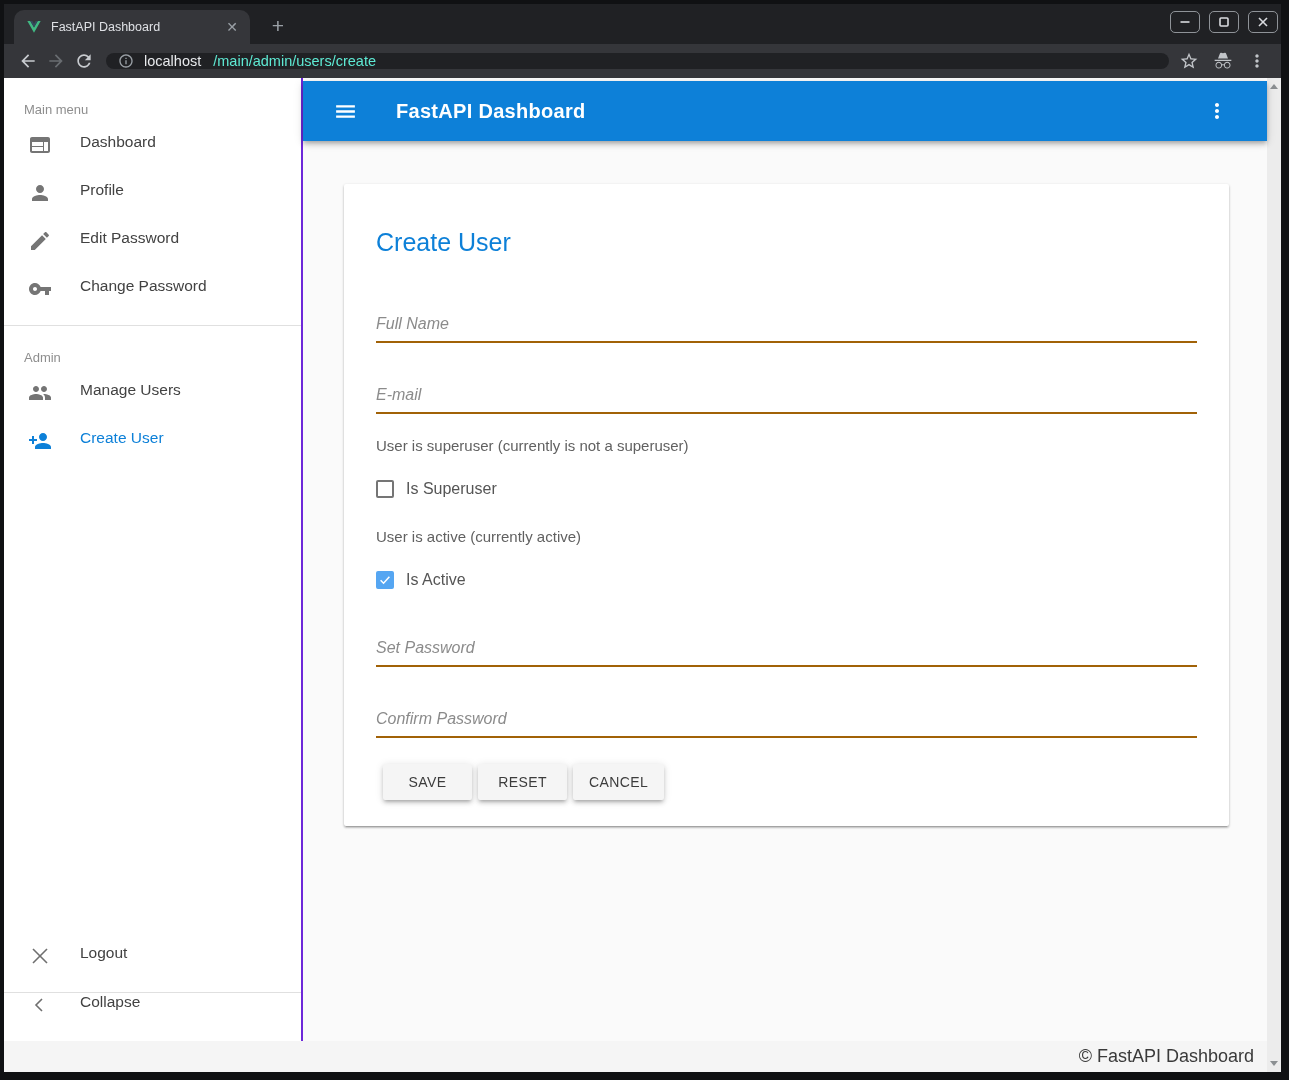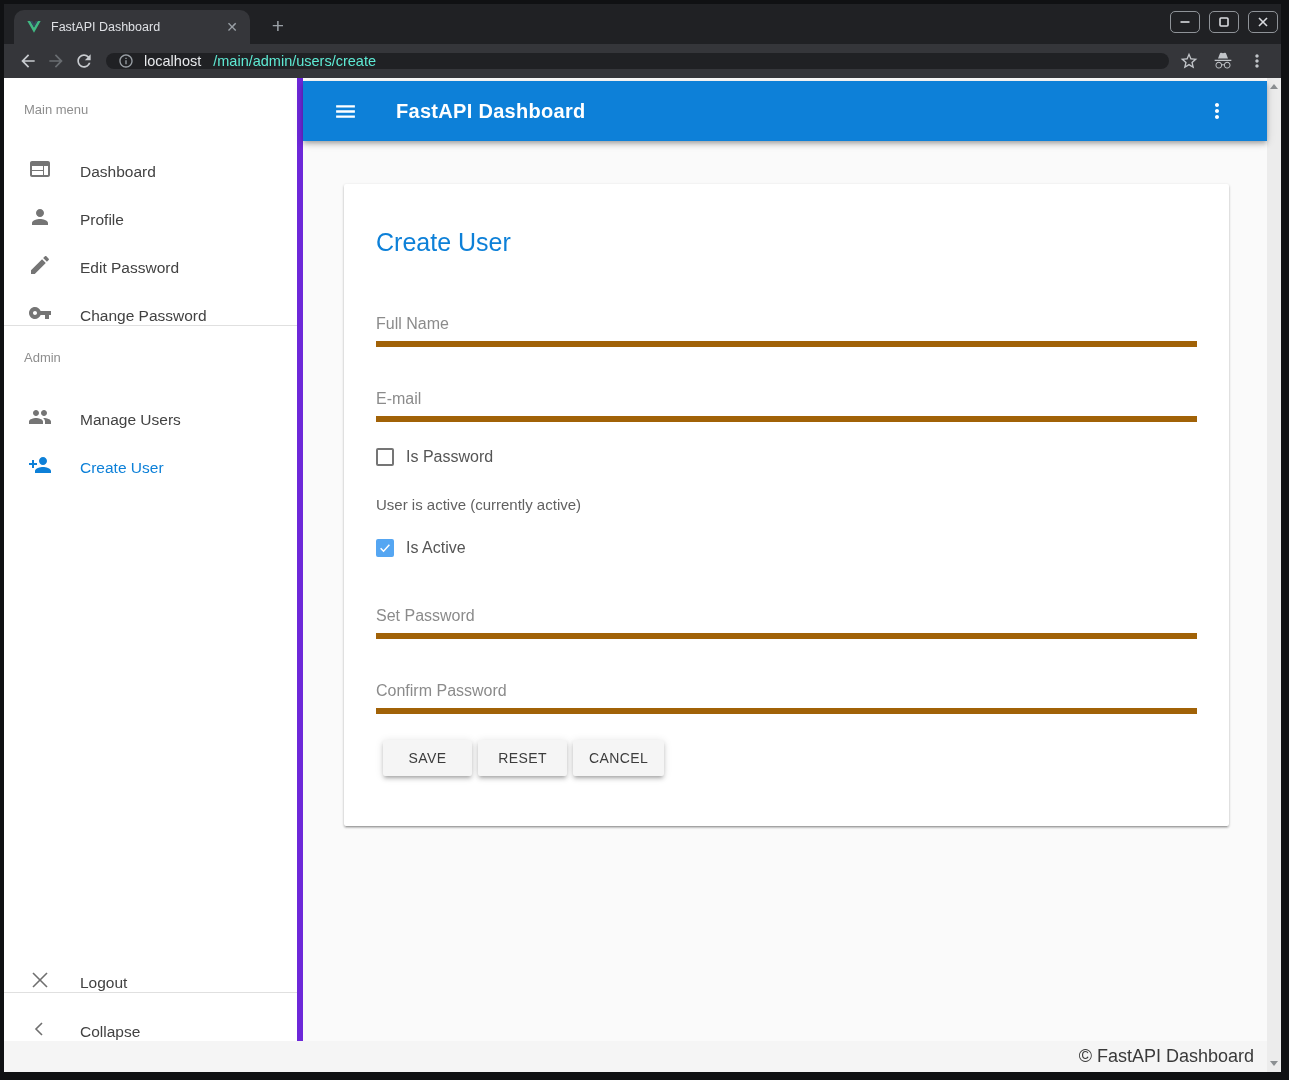--- a/index.html
+++ b/index.html
@@ -35,23 +35,23 @@
   
   .viewport { flex:1; position:relative; background:#fff; overflow:hidden; }
   .scrollbar { position:absolute; right:0; top:0; bottom:0; width:14px; background:#ececec; display:flex; flex-direction:column; justify-content:space-between; align-items:center; padding:6px 0; }
   .sb-up { width:0; height:0; border-left:4px solid transparent; border-right:4px solid transparent; border-bottom:5px solid #8b8f92; }
   .sb-down { width:0; height:0; border-left:4px solid transparent; border-right:4px solid transparent; border-top:5px solid #8b8f92; }
 
   .page { position:absolute; left:0; right:14px; top:0; bottom:0; display:flex; flex-direction:column; }
   .content-row { flex:1; display:flex; min-height:0; }
 
   
-  .sidebar { width:299px; flex:none; background:#fff; border-right:6px solid #6d28d9; display:flex; flex-direction:column; }
+  .sidebar { width:299px; flex:none; background:#fff; border-right:2px solid #6d28d9; display:flex; flex-direction:column; }
   .side-caption { padding:24px 0 16px 20px; font-size:13px; color:#8e8e8e; }
-  .side-item { height:48px; display:flex; align-items:flex-end; padding-left:24px; cursor:pointer; color:#424242; }
+  .side-item { height:48px; display:flex; align-items:flex-start; padding-left:24px; cursor:pointer; color:#424242; }
   .side-item .side-icon { width:24px; height:24px; flex:none; }
   .side-item .side-icon svg { width:24px; height:24px; fill:#757575; }
   .side-item .side-icon svg.stroked { fill:none; stroke:#6f6f6f; stroke-width:1.6; }
   .side-label { margin-left:28px; font-size:15.5px; }
   .side-item.active { color:var(--primary); }
   .side-item.active .side-icon svg { fill:var(--primary); }
   .divider { height:1px; background:#e0e0e0; }
   .side-bottom { margin-top:auto; }
 
   
@@ -66,22 +66,22 @@
   .kebab svg { width:24px; height:24px; fill:#fff; }
 
   .content { flex:1; background:#fafafa; overflow:hidden; }
   .card { margin:43px 0 0 41px; width:885px; height:642px; background:#fff; border-radius:2px; padding:45px 32px 0 32px;
           box-shadow:0 1px 3px rgba(0,0,0,.2), 0 2px 2px rgba(0,0,0,.14), 0 3px 1px -2px rgba(0,0,0,.12); }
   .card-title { color:var(--primary); font-size:25px; font-weight:400; line-height:26px; }
 
   .text-field { margin-top:43px; }
   .text-field.first { margin-top:60px; }
   .text-field.gap-lg { margin-top:50px; }
-  .text-field input { width:100%; border:none; outline:none; background:transparent; border-bottom:6px solid #a16207;
-                      font-family:"Liberation Sans", sans-serif; font-size:16px; color:#333; padding:0 0 8px 0; }
+  .text-field input { width:100%; border:none; outline:none; background:transparent; border-bottom:2px solid #a16207;
+                      font-family:"Liberation Sans", sans-serif; font-size:16px; color:#333; padding:0 0 8px 0;font-style:italic; }
   .text-field input::placeholder { color:#8b8b8b; opacity:1; }
 
   .hint { margin-top:23px; font-size:15px; color:#616161; }
   .hint.gap { margin-top:30px; }
   .checkbox-row { margin-top:26px; display:flex; align-items:center; width:max-content; cursor:pointer; }
   .checkbox { width:18px; height:18px; border:2px solid #757575; border-radius:2px; flex:none; display:flex; align-items:center; justify-content:center; }
   .checkbox.checked { background:var(--checkbox-checked); border-color:var(--checkbox-checked); }
   .checkbox svg { width:14px; height:14px; stroke:#fff; stroke-width:2.6; fill:none; }
   .cb-label { margin-left:12px; font-size:16px; color:#555; }
 
@@ -270,23 +270,24 @@
               <div class="card">
                 <div class="card-title">Create User</div>
 
                 <div class="text-field first">
                   <input type="text" placeholder="Full Name" style="">
                 </div>
                 <div class="text-field">
                   <input type="text" placeholder="E-mail" style="">
                 </div>
 
+                <div class="hint">User is superuser (currently is not a superuser)</div>
                 <div class="checkbox-row">
                   <span class="checkbox"></span>
-                  <span class="cb-label">Is Password</span>
+                  <span class="cb-label">Is Superuser</span>
                 </div>
 
                 <div class="hint gap">User is active (currently active)</div>
                 <div class="checkbox-row">
                   <span class="checkbox checked">
                     <svg viewBox="0 0 24 24">
                         <polyline points="4.5,12.5 9.5,17.5 19.5,6.5"></polyline>
                       </svg>
                   </span>
                   <span class="cb-label">Is Active</span>

